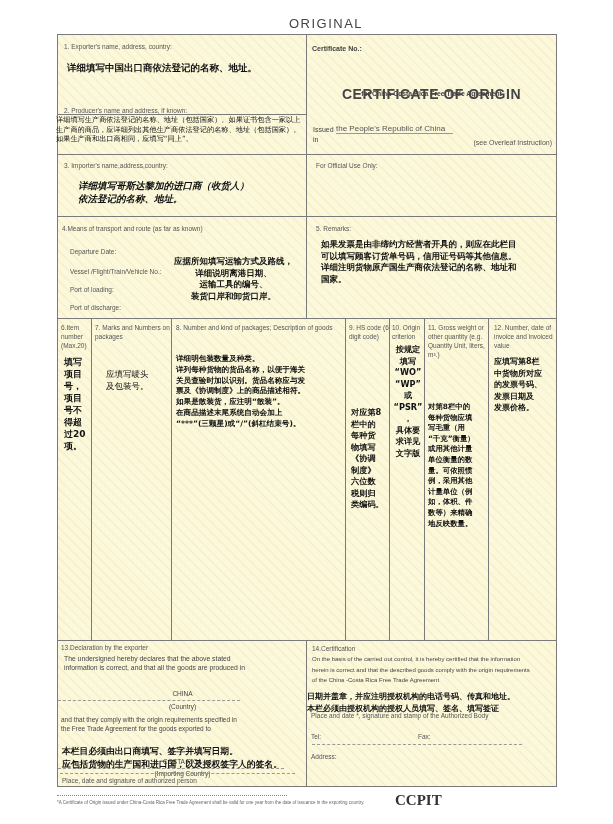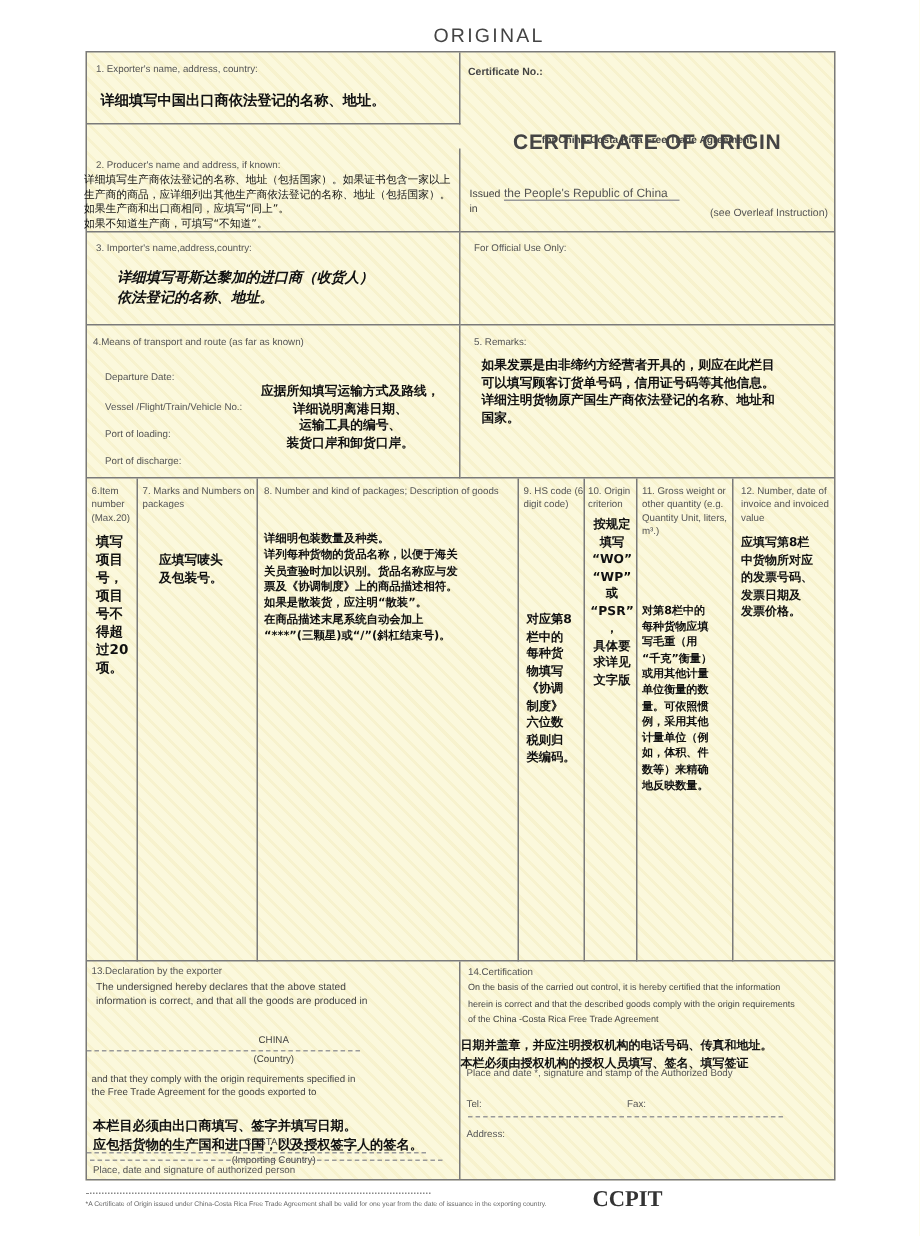--- a/index.html
+++ b/index.html
@@ -27,40 +27,39 @@
   .footdots { position:absolute; left:57px; top:795px; width:230px; border-top:1px dotted #888; }
   .ccpit { position:absolute; left:395px; top:792px; font-family:"Liberation Serif", serif; font-weight:bold; font-size:15px; color:#333; }
 </style>
 </head>
 <body>
 
 <div class="original">ORIGINAL</div>
 
 <div class="form">
 
-  <div class="cell" style="left:0;top:0;width:249px;height:48px;border-right-width:1px;border-bottom-width:1px;">
+  <div class="cell" style="left:0;top:0;width:249px;height:80px;border-right-width:1px;border-bottom-width:1px;">
     <div class="lbl abs" style="left:6px;top:7px;">1. Exporter's name, address, country:</div>
     <div class="cn abs" style="left:9px;top:26px;">详细填写中国出口商依法登记的名称、地址。</div>
   </div>
 
   <div class="cell" style="left:249px;top:0;width:249px;height:120px;border-bottom-width:1px;">
     <div class="abs" style="left:5px;top:10px;font-family:'Liberation Sans',sans-serif;font-weight:bold;font-size:7px;color:#444;">Certificate No.:</div>
     <div class="abs" style="left:0;width:249px;top:33px;text-align:center;font-family:'Liberation Sans',sans-serif;font-weight:bold;font-size:14px;color:#444;letter-spacing:0.5px;margin-top:18px;">CERTIFICATE OF ORIGIN</div>
     <div class="abs" style="left:0;width:249px;top:55px;text-align:center;font-family:'Liberation Sans',sans-serif;font-weight:bold;font-size:6.8px;color:#444;">for China-Costa Rica Free Trade Agreement</div>
     <div class="abs" style="left:29px;top:89px;font-family:'Liberation Sans',sans-serif;font-size:8px;color:#555;border-bottom:1px solid #999;padding-right:8px;">the People's Republic of China</div>
     <div class="abs" style="right:4px;top:104px;font-family:'Liberation Sans',sans-serif;font-size:7px;color:#555;">(see Overleaf Instruction)</div>
   </div>
 
   <div class="cell" style="left:0;top:64px;width:249px;height:56px;border-right-width:1px;border-bottom-width:1px;">
     <div class="lbl abs" style="left:6px;top:7px;">2. Producer's name and address, if known:</div>
     <div class="abs" style="left:-2px;top:16px;font-weight:normal;font-size:7.2px;line-height:9.5px;color:#111;white-space:nowrap;">
       <div>详细填写生产商依法登记的名称、地址（包括国家）。如果证书包含一家以上</div>
       <div>生产商的商品，应详细列出其他生产商依法登记的名称、地址（包括国家）。</div>
       <div>如果生产商和出口商相同，应填写“同上”。</div>
-      <div>如果不知道生产商，可填写“不知道”。</div>
     </div>
     <div class="abs en" style="left:255px;top:26px;">Issued in</div>
   </div>
 
   <div class="cell" style="left:0;top:120px;width:249px;height:62px;border-right-width:1px;border-bottom-width:1px;">
     <div class="lbl abs" style="left:6px;top:6px;">3. Importer's name,address,country:</div>
     <div class="cn abs" style="left:20px;top:24px;font-style:italic;">
       <div>详细填写哥斯达黎加的进口商（收货人）</div>
       <div>依法登记的名称、地址。</div>
     </div>
@@ -103,21 +102,21 @@
       <div>项目</div>
       <div>号不</div>
       <div>得超</div>
       <div>过20</div>
       <div>项。</div>
     </div>
   </div>
 
   <div class="cell" style="left:34px;top:284px;width:80px;height:322px;border-right-width:1px;border-bottom-width:1px;">
     <div class="lbl abs" style="left:3px;top:4px;width:76px;">7. Marks and Numbers on packages</div>
-    <div class="abs" style="left:14px;top:49px;font-weight:bold;font-size:8.5px;line-height:12px;color:#111;">
+    <div class="abs" style="left:14px;top:49px;font-weight:normal;font-size:8.5px;line-height:12px;color:#111;">
       <div>应填写唛头</div>
       <div>及包装号。</div>
     </div>
   </div>
 
   <div class="cell" style="left:114px;top:284px;width:174px;height:322px;border-right-width:1px;border-bottom-width:1px;">
     <div class="lbl abs" style="left:4px;top:4px;width:165px;">8. Number and kind of packages; Description of goods</div>
     <div class="abs" style="left:4px;top:35px;font-weight:bold;font-size:7.6px;line-height:10.8px;color:#111;white-space:nowrap;">
       <div>详细明包装数量及种类。</div>
       <div>详列每种货物的货品名称，以便于海关</div>

